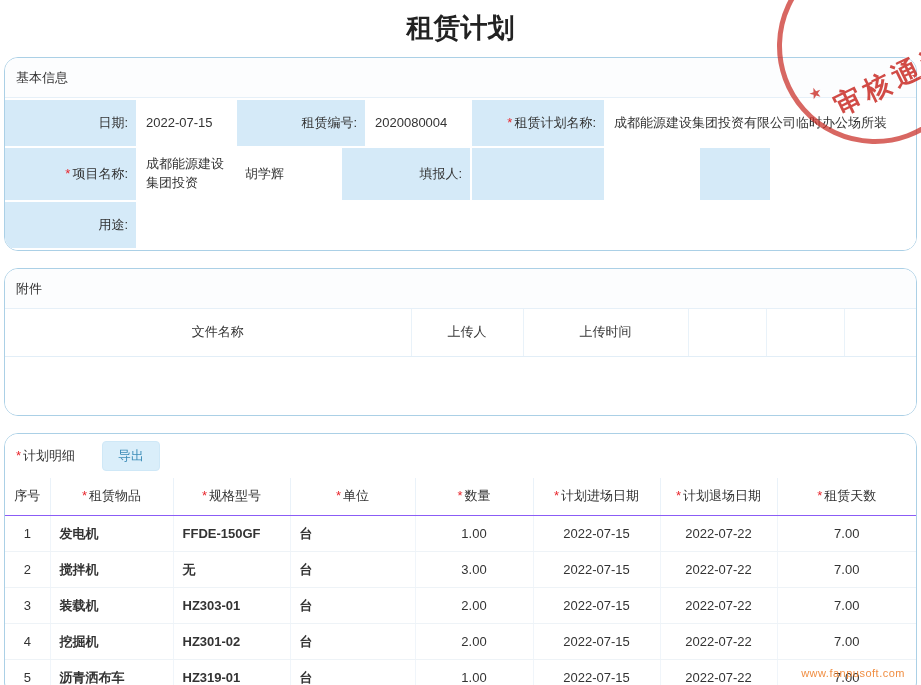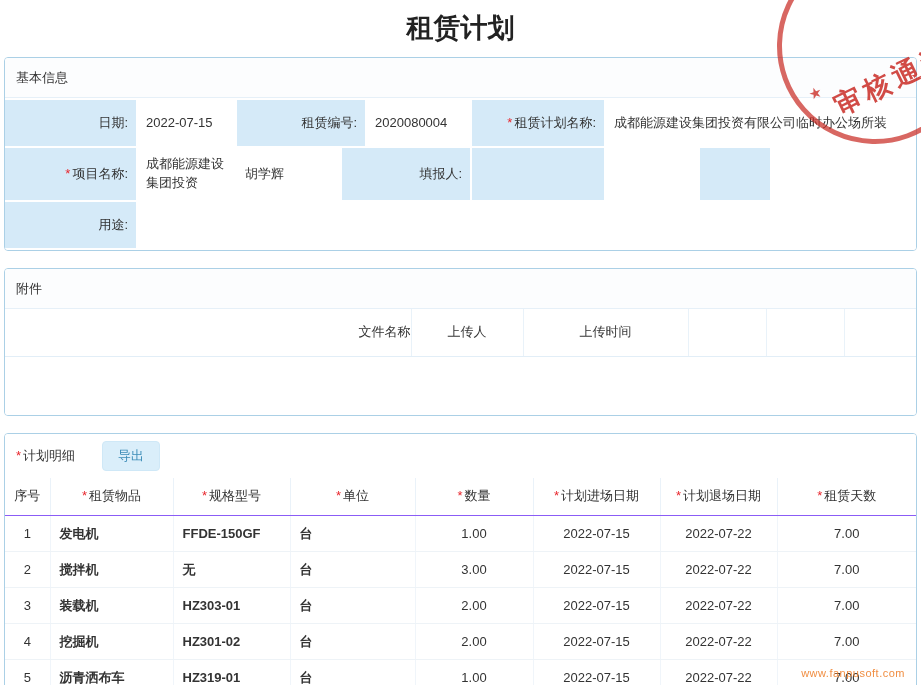--- a/index.html
+++ b/index.html
@@ -4,21 +4,21 @@
 <style>
   * { box-sizing: border-box; margin: 0; padding: 0; }
   html,body { width: 921px; height: 685px; }
   body {
     font-family: "Liberation Sans", sans-serif;
     color: #333; background: #fff;
     position: relative; overflow: hidden;
   }
   .page-title { text-align: center; font-size: 27px; font-weight: bold; color: #222; padding: 10px 0 11px; }
 
-  .panel { margin: 0 4px 17px; border: 1px solid #abd0e6; border-radius: 4px; background: #fff; overflow: hidden; }
+  .panel { margin: 0 4px 17px; border: 1px solid #abd0e6; border-radius: 14px; background: #fff; overflow: hidden; }
   .panel-header { height: 40px; line-height: 40px; padding-left: 11px; font-size: 13px; color: #333; background: #fcfdfe; border-bottom: 1px solid #e6f0f8; }
 
   
   .form { background: #fff; padding-bottom: 2px; }
   .form-row { display: flex; margin-top: 2px; }
   .cell { font-size: 13px; display: flex; align-items: center; margin-left: 2px; line-height: 1.45; }
   .cell:first-child { margin-left: 0; padding-left: 48px; }
   .cell.lab { background: #d5eaf8; justify-content: flex-end; text-align: right; padding-right: 8px; color: #333; }
   .cell.val { background: #fff; padding-left: 8px; }
   .h46 { height: 46px; } .h52 { height: 52px; }
@@ -29,21 +29,21 @@
 
   
   table { border-collapse: collapse; width: 100%; table-layout: fixed; }
   th { font-weight: normal; }
 
   .attach-table th {
     height: 47px; font-size: 13px; text-align: center;
     border-right: 1px solid #e9f2f9; border-bottom: 1px solid #e2eef7;
   }
   .attach-table th:last-child { border-right: none; }
-  .attach-table th.first { text-align: right; padding-left: 20px; }
+  .attach-table th.first { text-align: center; padding-left: 20px; }
   .attach-empty { height: 58px; background: #fff; }
 
   .detail-band { display: flex; align-items: center; height: 44px; padding-left: 11px; font-size: 13px; background: #fff; }
   .export-btn {
     margin-left: 27px; padding: 5px 15px; font-size: 13px;
     color: #3d8db8; background: #daeefa; border: 1px solid #cfe8f7;
     border-radius: 4px; cursor: pointer; font-family: "Liberation Sans", sans-serif;
   }
   .detail-table th {
     height: 38px; font-size: 13px; text-align: center; color: #333;

